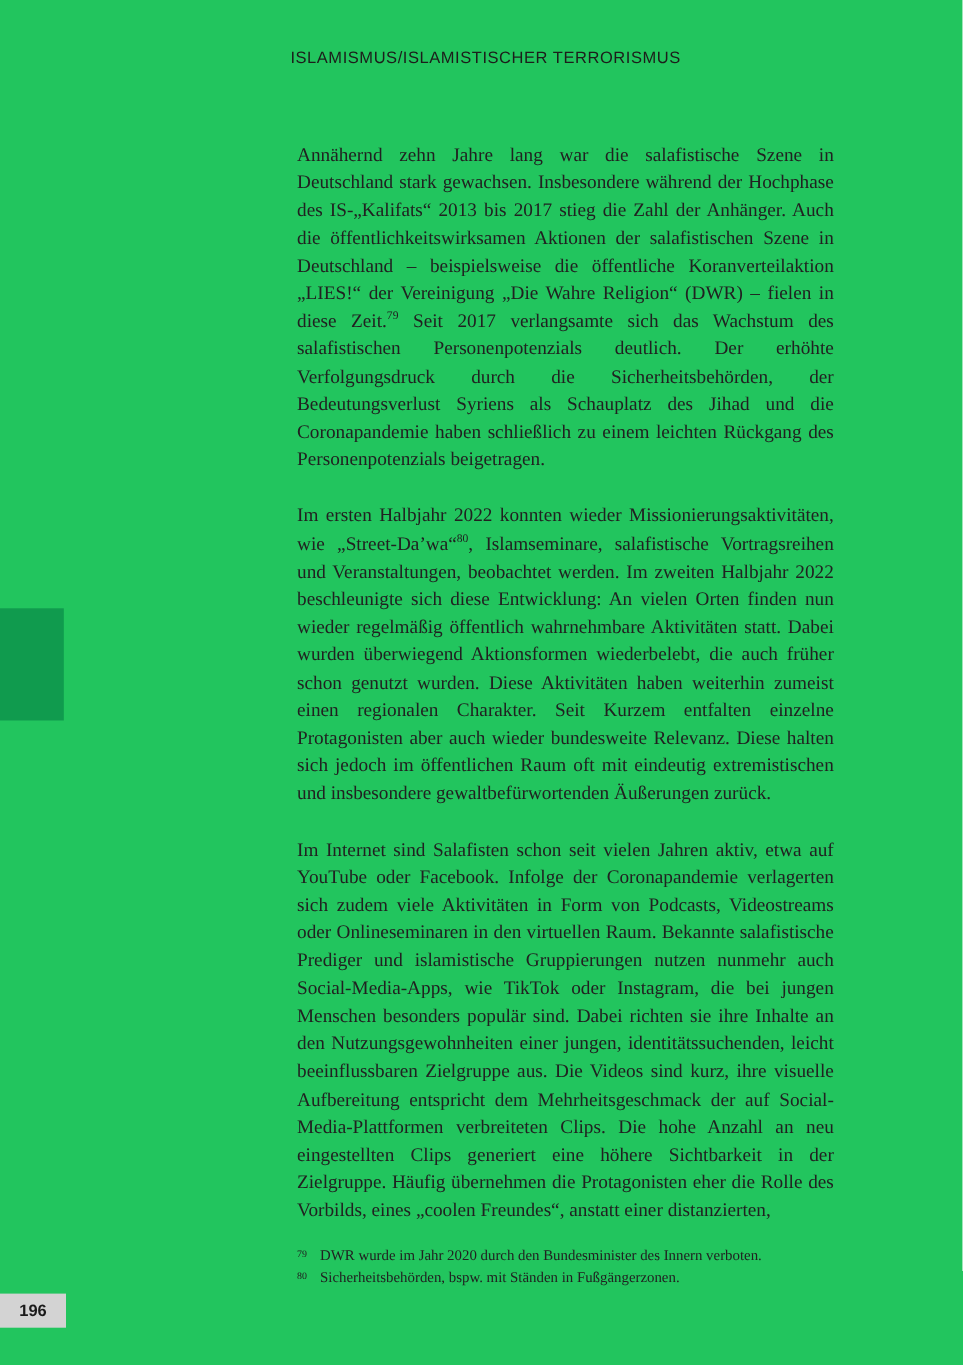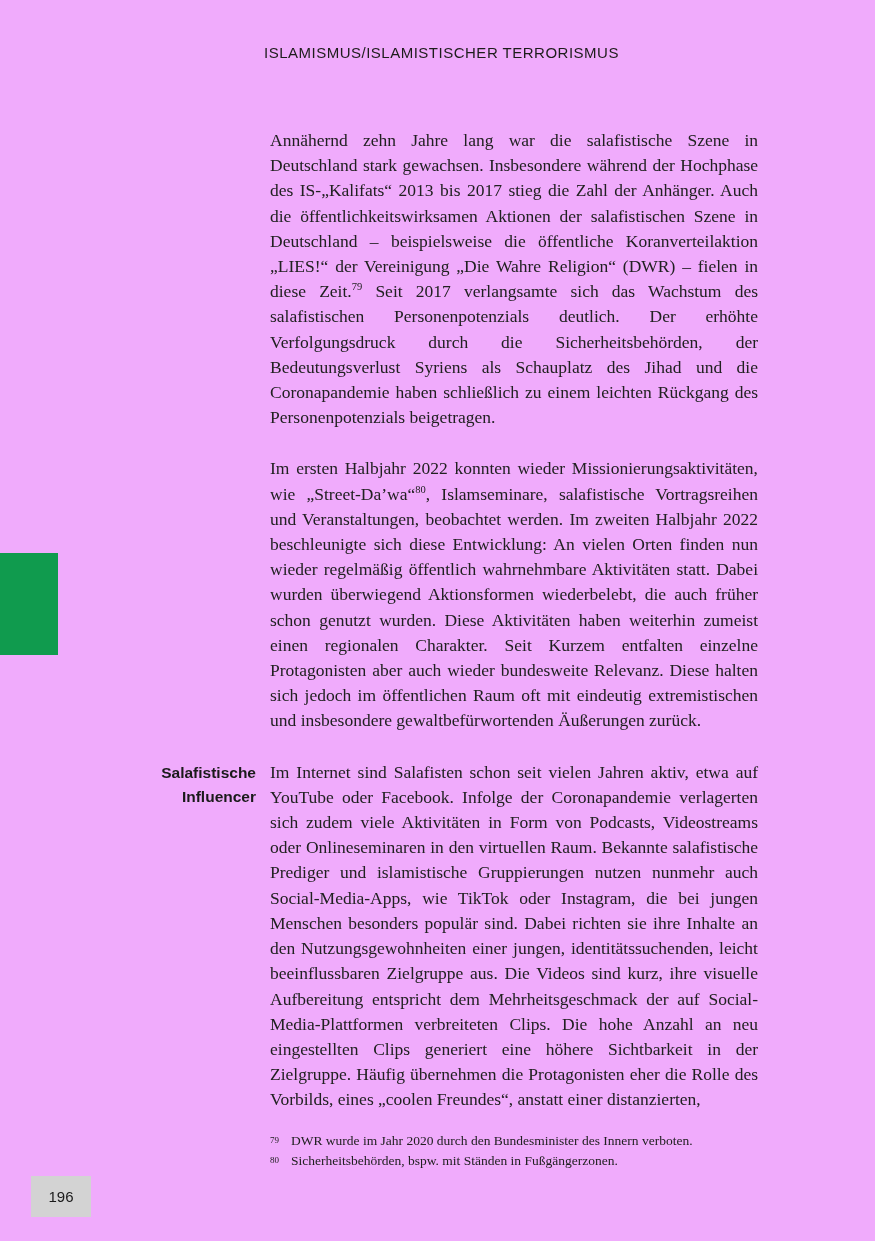--- a/index.html
+++ b/index.html
@@ -4,21 +4,21 @@
 <style>
   html, body {
     margin: 0;
     padding: 0;
     background: #ffffff;
   }
   .page {
     position: relative;
     width: 875px;
     height: 1241px;
-    background: #f0abfc;
+    background: #22c55e;
     overflow: hidden;
     font-family: "Liberation Serif", serif;
     color: #212121;
   }
   .header-title {
     position: absolute;
     left: 264px;
     top: 44px;
     font-family: "Liberation Sans", sans-serif;
     font-size: 15px;
@@ -88,48 +88,46 @@
     top: -1px;
   }
   .footnote .fn-text {
     flex: 1;
   }
   .pagenum-box {
     position: absolute;
     left: 0;
     top: 1176px;
     width: 60px;
-    height: 41px;
+    height: 31px;
     display: flex;
     align-items: center;
     justify-content: center;
     font-family: "Liberation Sans", sans-serif;
-    font-weight: normal;
+    font-weight: bold;
     font-size: 15px;
     color: #1a1a1a;
-    margin-left: 31px;
   }
 </style>
 </head>
 <body>
 
 <div class="page">
 
   <div class="header-title">ISLAMISMUS/ISLAMISTISCHER TERRORISMUS</div>
 
   <div class="green-marker" style="background: rgb(16, 155, 78);"></div>
 
   <div class="body-column">
 
     <p class="para">Annähernd zehn Jahre lang war die salafistische Szene in Deutschland stark gewachsen. Insbesondere während der Hochphase des IS-„Kalifats“ 2013 bis 2017 stieg die Zahl der Anhänger. Auch die öffentlichkeitswirksamen Aktionen der salafistischen Szene in Deutschland – beispielsweise die öffentliche Koranverteilaktion „LIES!“ der Vereinigung „Die Wahre Religion“ (DWR) – fielen in diese Zeit.<sup>79</sup> Seit 2017 verlangsamte sich das Wachstum des salafistischen Personenpotenzials deutlich. Der erhöhte Verfolgungsdruck durch die Sicherheitsbehörden, der Bedeutungsverlust Syriens als Schauplatz des Jihad und die Coronapandemie haben schließlich zu einem leichten Rückgang des Personenpotenzials beigetragen.</p>
 
     <p class="para">Im ersten Halbjahr 2022 konnten wieder Missionierungsaktivitäten, wie „Street-Da’wa“<sup>80</sup>, Islamseminare, salafistische Vortragsreihen und Veranstaltungen, beobachtet werden. Im zweiten Halbjahr 2022 beschleunigte sich diese Entwicklung: An vielen Orten finden nun wieder regelmäßig öffentlich wahrnehmbare Aktivitäten statt. Dabei wurden überwiegend Aktionsformen wiederbelebt, die auch früher schon genutzt wurden. Diese Aktivitäten haben weiterhin zumeist einen regionalen Charakter. Seit Kurzem entfalten einzelne Protagonisten aber auch wieder bundesweite Relevanz. Diese halten sich jedoch im öffentlichen Raum oft mit eindeutig extremistischen und insbesondere gewaltbefürwortenden Äußerungen zurück.</p>
 
     <div class="para-wrap">
-      <div class="margin-label">Salafistische Influencer</div>
       <p class="para">Im Internet sind Salafisten schon seit vielen Jahren aktiv, etwa auf YouTube oder Facebook. Infolge der Coronapandemie verlagerten sich zudem viele Aktivitäten in Form von Podcasts, Videostreams oder Onlineseminaren in den virtuellen Raum. Bekannte salafistische Prediger und islamistische Gruppierungen nutzen nunmehr auch Social-Media-Apps, wie TikTok oder Instagram, die bei jungen Menschen besonders populär sind. Dabei richten sie ihre Inhalte an den Nutzungsgewohnheiten einer jungen, identitätssuchenden, leicht beeinflussbaren Zielgruppe aus. Die Videos sind kurz, ihre visuelle Aufbereitung entspricht dem Mehrheitsgeschmack der auf Social-Media-Plattformen verbreiteten Clips. Die hohe Anzahl an neu eingestellten Clips generiert eine höhere Sichtbarkeit in der Zielgruppe. Häufig übernehmen die Protagonisten eher die Rolle des Vorbilds, eines „coolen Freundes“, anstatt einer distanzierten,</p>
     </div>
 
   </div>
 
   <div class="footnotes">
     <div class="footnote">
       <span class="fn-marker">79</span>
       <span class="fn-text">DWR wurde im Jahr 2020 durch den Bundesminister des Innern verboten.</span>
     </div>

